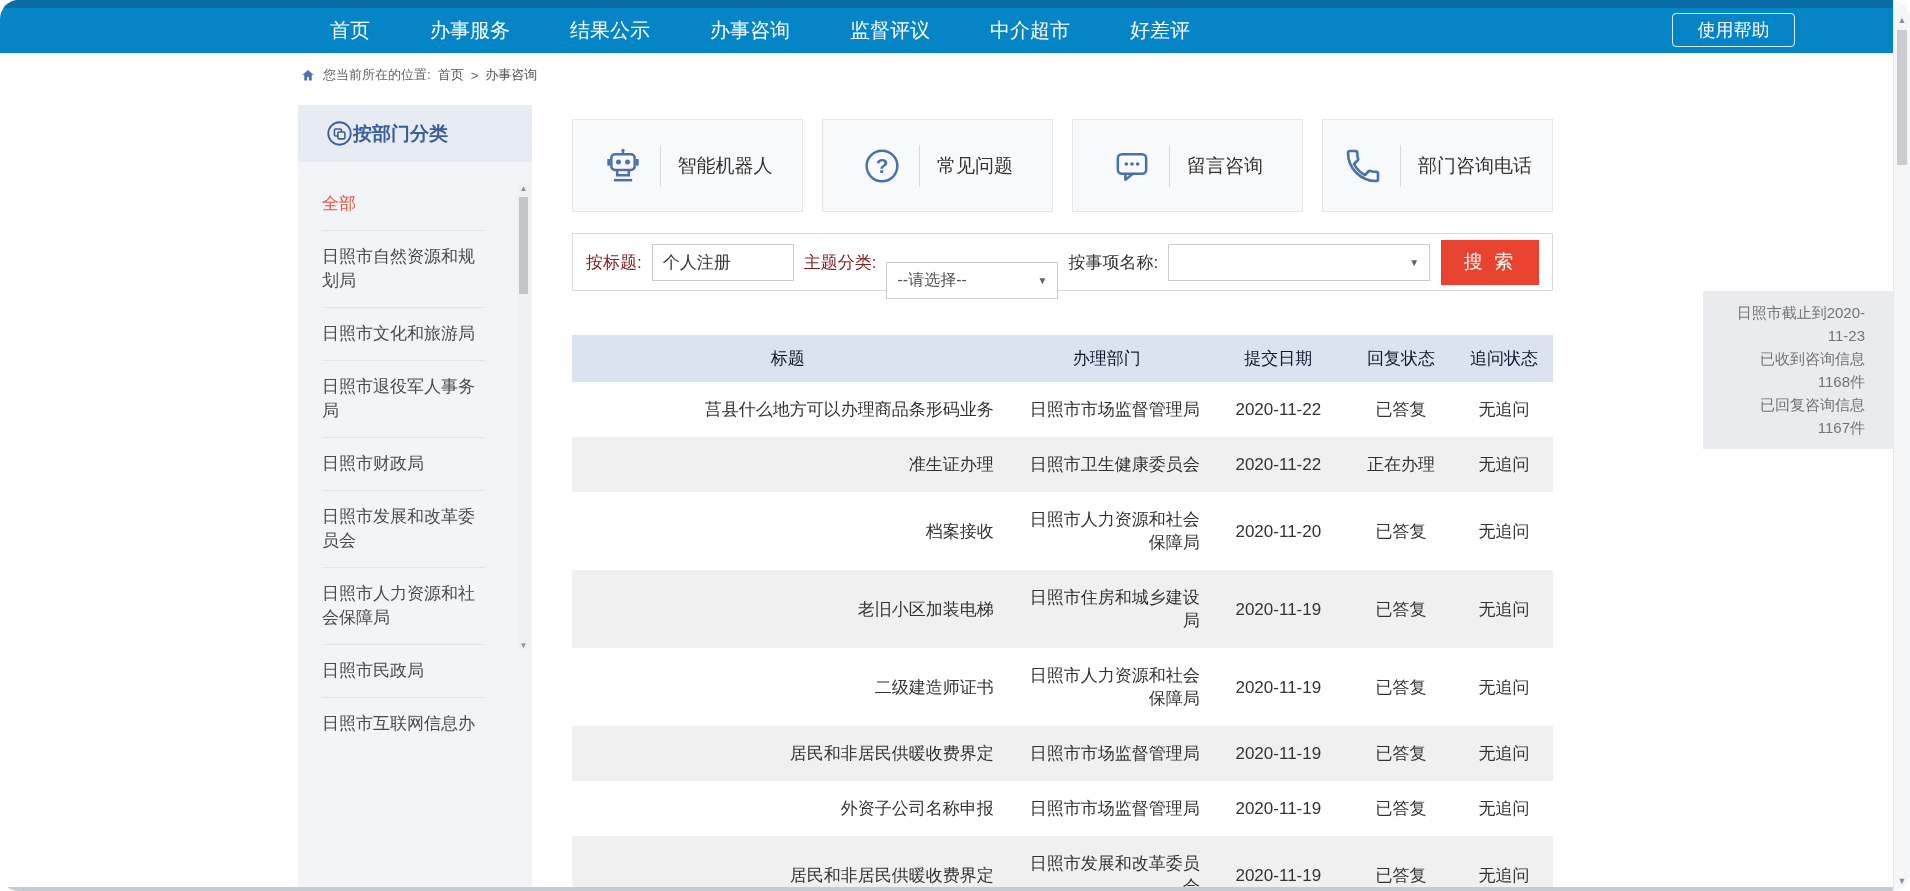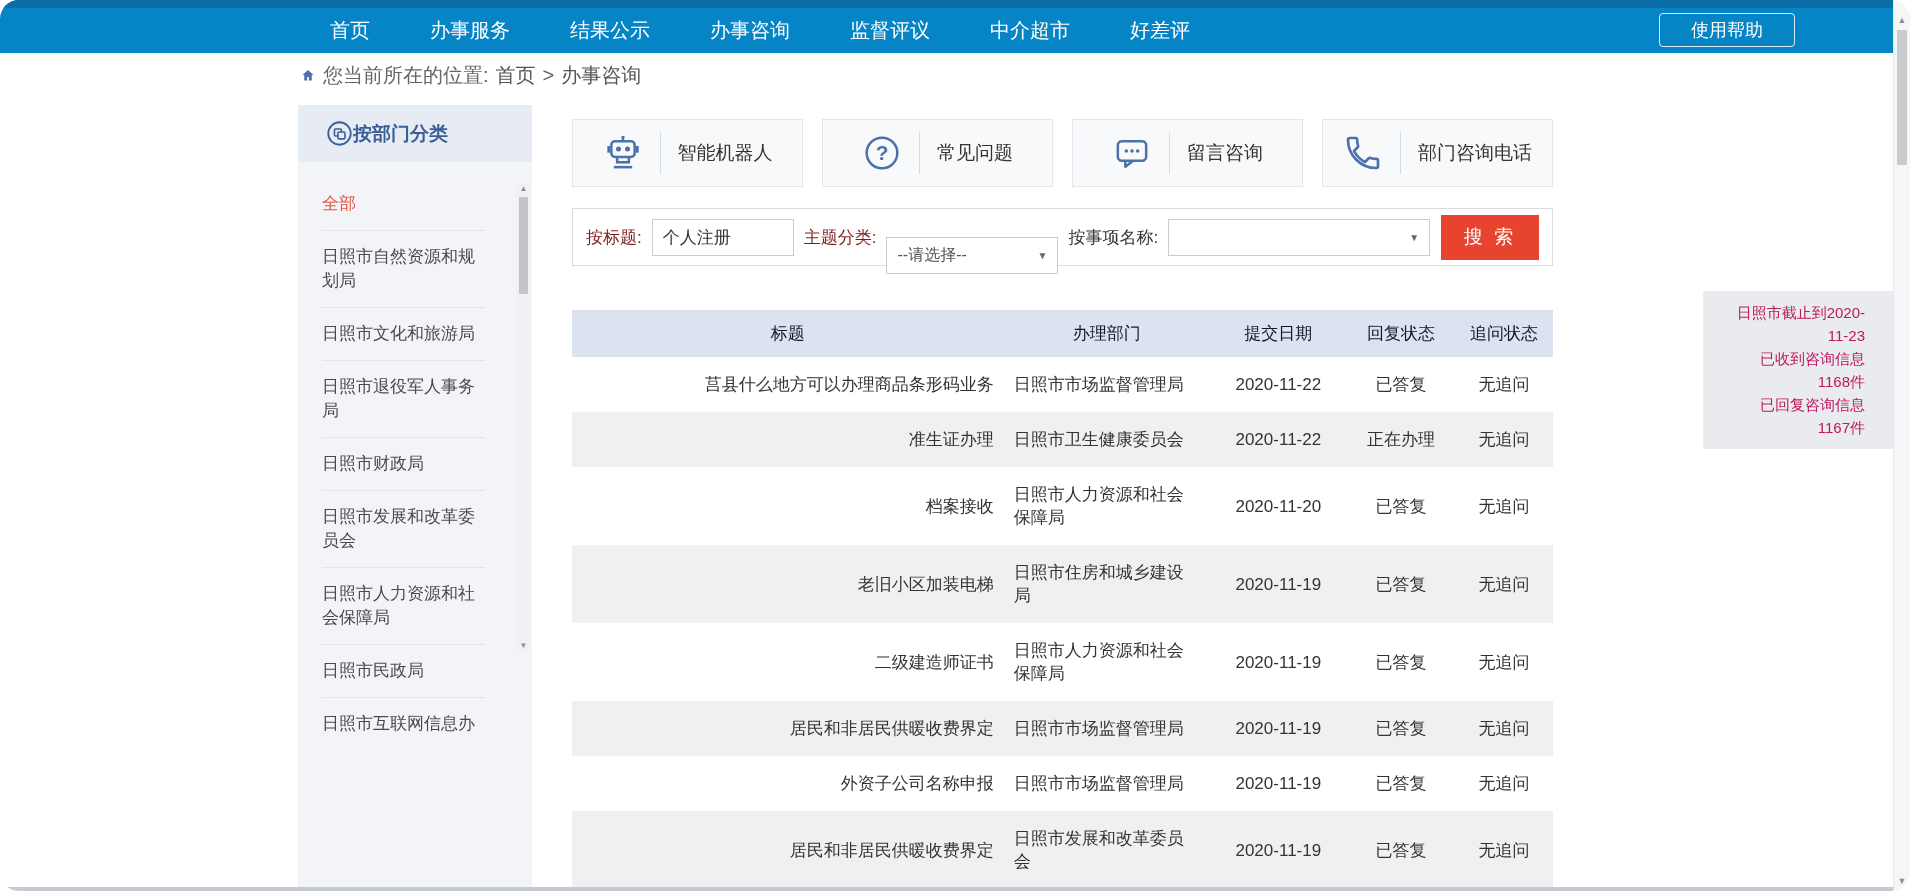--- a/index.html
+++ b/index.html
@@ -5,41 +5,41 @@
   * { margin:0; padding:0; box-sizing:border-box; }
   html,body { background:#fff; }
   body { font-family:"Liberation Sans","DejaVu Sans",sans-serif; }
   .page { position:relative; width:1910px; height:891px; overflow:hidden; background:#fff;border-radius:19px; }
 
   
   .topnav { position:absolute; top:0; left:0; right:17px; height:53px; background:#0685c6; }
   .topnav-darkedge { position:absolute; top:0; left:0; width:100%; height:8px; background:#0a6da6; }
   .nav-items { position:absolute; left:330px; top:8px; height:45px; display:flex; align-items:center; gap:60px; }
   .nav-item { color:#fff; font-size:20px; cursor:pointer; white-space:nowrap; }
-  .help-btn { position:absolute; right:98px; top:13px; width:136px; height:34px; border:1px solid rgba(255,255,255,.85); border-radius:4px; background:transparent; color:#fff; font-size:18px; cursor:pointer; }
-
-  
-  .breadcrumb { position:absolute; top:53px; left:300px; height:44px; display:flex; align-items:center; gap:7px; font-size:20px; color:#666; }
+  .help-btn { position:absolute; right:98px; top:13px; width:123px; height:34px; border:1px solid rgba(255,255,255,.85); border-radius:4px; background:transparent; color:#fff; font-size:18px; cursor:pointer; }
+
+  
+  .breadcrumb { position:absolute; top:53px; left:300px; height:44px; display:flex; align-items:center; gap:7px; font-size:13px; color:#666; }
   .crumb-link { color:#555; cursor:pointer; }
 
   
   .sidebar { position:absolute; left:298px; top:105px; width:234px; bottom:4px; background:#f3f4f7; }
   .sidebar-header { height:57px; background:#e7ebf4; display:flex; align-items:center; padding-left:28px; color:#3a5e96; font-size:19px; font-weight:bold; }
   .sidebar-list { position:absolute; top:57px; left:0; right:0; bottom:0; padding:16px 26px 0 24px; }
   .side-item { width:163px; padding:14px 0; border-bottom:1px solid #e2e4e9; font-size:17px; color:#4a4a4a; line-height:24px; cursor:pointer; }
   .side-item:last-child { border-bottom:none; }
   .side-item.active { color:#e4533d; }
   .side-scrollbar { position:absolute; right:2px; top:79px; height:466px; width:13px; background:#f0f1f4; }
   .ss-up { position:absolute; top:0; width:100%; text-align:center; font-size:8px; color:#8a8f98; }
   .ss-thumb { position:absolute; top:13px; left:2px; width:9px; height:97px; background:#c3c5c9; }
   .ss-down { position:absolute; bottom:0; width:100%; text-align:center; font-size:8px; color:#8a8f98; }
 
   
   .content { position:absolute; left:572px; top:119px; width:981px; }
-  .cards { display:flex; gap:19px; height:68px; }
+  .cards { display:flex; gap:19px; height:93px; }
   .card { flex:1; background:#f8f9fb; border:1px solid #e4e6ea; display:flex; align-items:center; justify-content:center; gap:17px; cursor:pointer; }
   .card svg { flex:0 0 auto; }
   .card-divider { width:1px; height:42px; background:#d7dce4; }
   .card-label { font-size:19px; color:#333; white-space:nowrap; }
 
   .searchbar { margin-top:21px; height:58px; border:1px solid #d9dbe0; display:flex; align-items:center; padding:0 13px; gap:10px; background:#fff; }
   .lbl-blue { color:#7f1d1d; font-size:17px; white-space:nowrap; }
   .lbl-dark { color:#333; font-size:17px; white-space:nowrap; }
   .text-input { width:142px; height:37px; border:1px solid #c9ccd1; font-size:17px; padding:0 10px; color:#333; font-family:inherit; }
   .select-box { height:37px; border:1px solid #c9ccd1; display:flex; align-items:center; justify-content:space-between; padding:0 10px; font-size:16px; color:#555; background:#fff; cursor:pointer; }
@@ -47,24 +47,24 @@
   .sel-item { width:262px; }
   .caret { font-size:10px; color:#666; }
   .search-btn { margin-left:auto; width:98px; height:45px; background:#e8432e; color:#fff; font-size:19px; border:none; letter-spacing:3px; cursor:pointer; font-family:inherit; }
 
   .table-wrap { margin-top:44px; }
   table { width:100%; border-collapse:collapse; table-layout:fixed; }
   thead th { background:#dce3f0; color:#0f172a; font-weight:normal; height:47px; font-size:17px; text-align:center; }
   tbody td { padding:16px 10px; line-height:23px; font-size:17px; color:#333; text-align:center; }
   tbody tr:nth-child(even) { background:#f0f0f0; }
   td.col-title { text-align:right; padding-left:15px;margin-top:16px; }
-  td.col-dept { text-align:left; }
-
-  
-  .stats-box { position:absolute; left:1703px; top:291px; width:192px; background:#e9ebef; padding:10px 30px; text-align:right; font-size:15px; color:#be185d; line-height:23px; }
+  td.col-dept { text-align:right; }
+
+  
+  .stats-box { position:absolute; left:1703px; top:291px; width:192px; background:#e9ebef; padding:10px 30px; text-align:right; font-size:15px; color:#737373; line-height:23px; }
 
   
   .page-scrollbar { position:absolute; right:0; top:0; width:17px; height:891px; background:#f5f6f7; z-index:50; border-left:1px solid #e8e8e8; }
   .ps-up { position:absolute; top:15px; width:100%; text-align:center; font-size:9px; color:#8a8f98; }
   .ps-thumb { position:absolute; top:30px; left:3px; width:10px; height:135px; background:#c9cbce; }
   .ps-down { position:absolute; bottom:5px; width:100%; text-align:center; font-size:9px; color:#8a8f98; }
   .footer-strip { position:absolute; bottom:0; left:0; right:17px; height:4px; background:#c5cad4; }
 </style>
 </head>
 <body>

